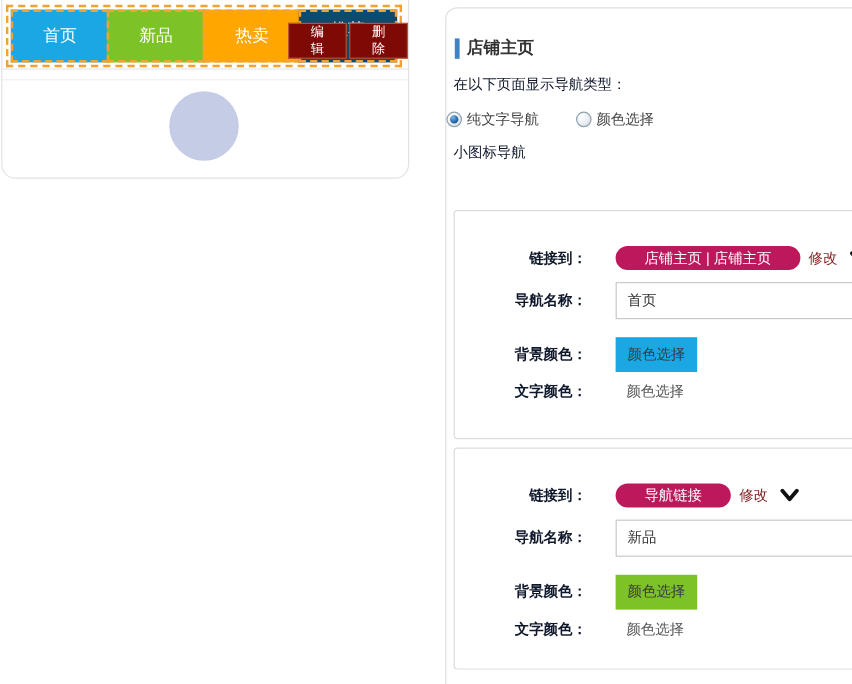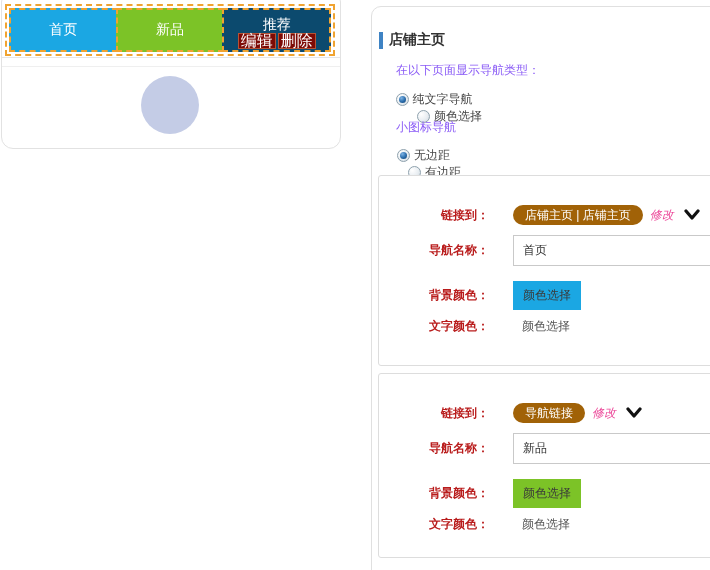--- a/index.html
+++ b/index.html
@@ -25,40 +25,40 @@
     display:flex;flex-direction:column;align-items:center;justify-content:center;
     color:#fff;font-size:14px;position:relative;cursor:pointer;
   }
   .nav-tab + .nav-tab{margin-left:-2px;}
   .nav-tab .tab-actions{
     position:absolute;bottom:1px;left:0;right:0;
     display:flex;justify-content:center;gap:2px;
   }
   .nav-tab.has-actions{justify-content:flex-start;padding-top:6px;}
   .mini-btn{
-    font-size:16px;line-height:14px;padding:0 2px;color:#fff;
+    font-size:11px;line-height:14px;padding:0 18px;color:#fff;
     background:#7d0a05;border:1px solid rgba(255,170,110,.45);cursor:pointer;
   }
   .preview-circle{
     position:absolute;left:139px;top:85px;width:58px;height:58px;
     border-radius:50%;background:#c4cce6;
   }
   
   .settings-panel{
     position:absolute;left:371px;top:6px;width:370px;height:590px;
     background:#fff;border:1px solid #e0e0e0;border-radius:10px 10px 0 0;
     box-sizing:border-box;
   }
   .panel-header{position:absolute;left:7px;top:24px;display:flex;align-items:center;}
   .accent-bar{width:4px;height:17px;background:#3e83c4;margin-right:6px;}
   .panel-title{font-size:14px;font-weight:bold;color:#333;}
-  .plain-label{position:absolute;left:24px;color:#8b5cf6;}
+  .plain-label{position:absolute;left:6px;color:#0f172a;}
   .lbl-type{top:55px;}
   .lbl-margin{top:112px;}
-  .radio-row{position:absolute;left:14px;display:flex;align-items:center;flex-direction:column;}
+  .radio-row{position:absolute;left:0;display:flex;align-items:center;}
   .row-type{top:84px;}
   .row-margin{top:140px;}
   .radio-item{display:flex;align-items:center;cursor:pointer;}
   .radio-gap-a{margin-left:31px;}
   .radio-gap-b{margin-left:22px;}
   .radio{
     width:13px;height:13px;border-radius:50%;box-sizing:border-box;
     border:1px solid #8ea1ad;position:relative;margin-right:4px;
     background:radial-gradient(circle at 30% 30%,#ffffff 0%,#e9eef2 55%,#ccd6dd 100%);
   }
@@ -69,30 +69,30 @@
   .radio-label{color:#454545;}
   
   .form-box{
     position:absolute;left:6px;width:356px;box-sizing:border-box;
     border:1px solid #dddddd;border-radius:3px;background:#fff;
     padding:28px 0 0 0;
   }
   .box-1{top:168px;height:191px;}
   .box-2{top:366px;height:185px;}
   .form-row{display:flex;align-items:center;}
-  .form-label{width:110px;text-align:right;font-weight:bold;color:#b91c1c;flex:none;}
+  .form-label{width:110px;text-align:right;font-weight:bold;color:#0f172a;flex:none;}
   .form-ctrl{margin-left:24px;display:flex;align-items:center;}
   .row-link{margin-bottom:9px;height:22px;}
   .row-name{margin-bottom:15px;}
   .row-bg{margin-bottom:8px;}
   .link-pill{
-    background:#a16207;color:#fff;border-radius:11px;
-    padding:3px 12px;line-height:14px;white-space:nowrap;
-  }
-  .modify-link{color:#ec4899;margin-left:7px;cursor:pointer;text-decoration:none;font-style:italic;}
+    background:#be185d;color:#fff;border-radius:11px;
+    padding:3px 24px;line-height:14px;white-space:nowrap;
+  }
+  .modify-link{color:#7f1d1d;margin-left:7px;cursor:pointer;text-decoration:none;}
   .chevron{margin-left:10px;cursor:pointer;display:flex;align-items:center;}
   .name-input{
     width:240px;height:31px;box-sizing:border-box;border:1px solid #c9c9c9;
     padding:0 9px;font-size:12px;color:#333;outline:none;border-radius:0;
     font-family:inherit;
   }
   .color-btn{
     width:68px;height:29px;border:none;color:#3a3a3a;font-size:12px;
     cursor:pointer;font-family:inherit;
   }
@@ -107,20 +107,23 @@
 <div class="preview-card">
   <div class="nav-module-edge"></div>
   <div class="nav-module-edge2"></div>
 
   <div class="nav-dashed">
     <div class="nav-tab" style="background-color: rgb(27, 167, 227);">
       <span>首页</span>
     </div>
     <div class="nav-tab" style="background-color: rgb(124, 195, 39);">
       <span>新品</span>
+    </div>
+    <div class="nav-tab" style="background-color: rgb(255, 166, 0);">
+      <span>热卖</span>
     </div>
     <div class="nav-tab has-actions" style="background-color: #0c4a6e;">
       <span>推荐</span>
       <span class="tab-actions">
         <span class="mini-btn">编辑</span>
         <span class="mini-btn">删除</span>
       </span>
     </div>
   </div>
 
@@ -142,30 +145,20 @@
       <span class="radio-label">纯文字导航</span>
     </span>
     <span class="radio-item radio-gap-a">
       <span class="radio"></span>
       <span class="radio-label">颜色选择</span>
     </span>
   </div>
 
   <div class="plain-label lbl-margin">小图标导航</div>
 
-  <div class="radio-row row-margin">
-    <span class="radio-item">
-      <span class="radio checked"></span>
-      <span class="radio-label">无边距</span>
-    </span>
-    <span class="radio-item radio-gap-b">
-      <span class="radio"></span>
-      <span class="radio-label">有边距</span>
-    </span>
-  </div>
 
   <div class="form-box box-1">
     <div class="form-row row-link">
       <span class="form-label">链接到：</span>
       <span class="form-ctrl">
         <span class="link-pill">店铺主页 | 店铺主页</span>
         <a class="modify-link">修改</a>
         <span class="chevron">
           <svg width="16" height="12" viewBox="0 0 16 12">
             <polyline points="2,2 8,9 14,2" fill="none" stroke="#111" stroke-width="3.2" stroke-linecap="round" stroke-linejoin="round"></polyline>

